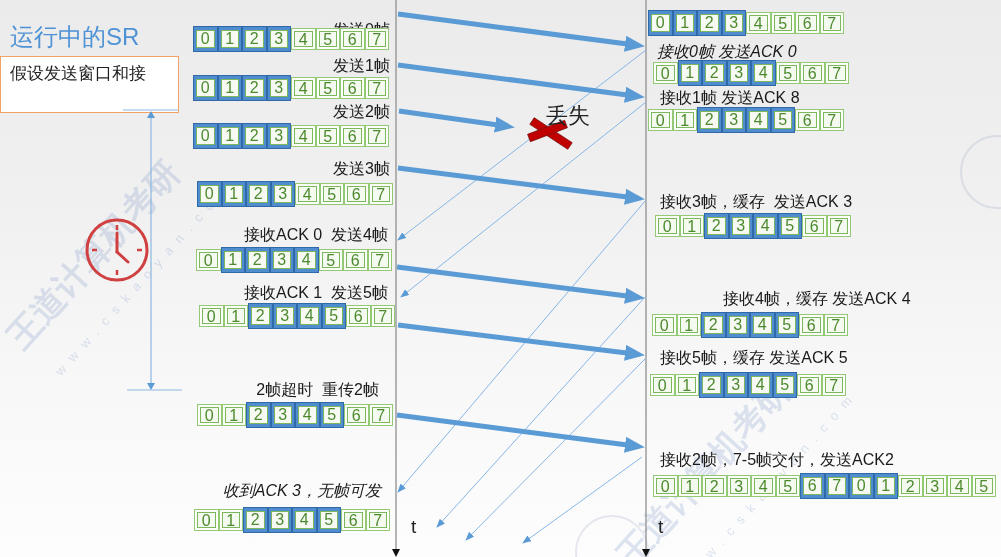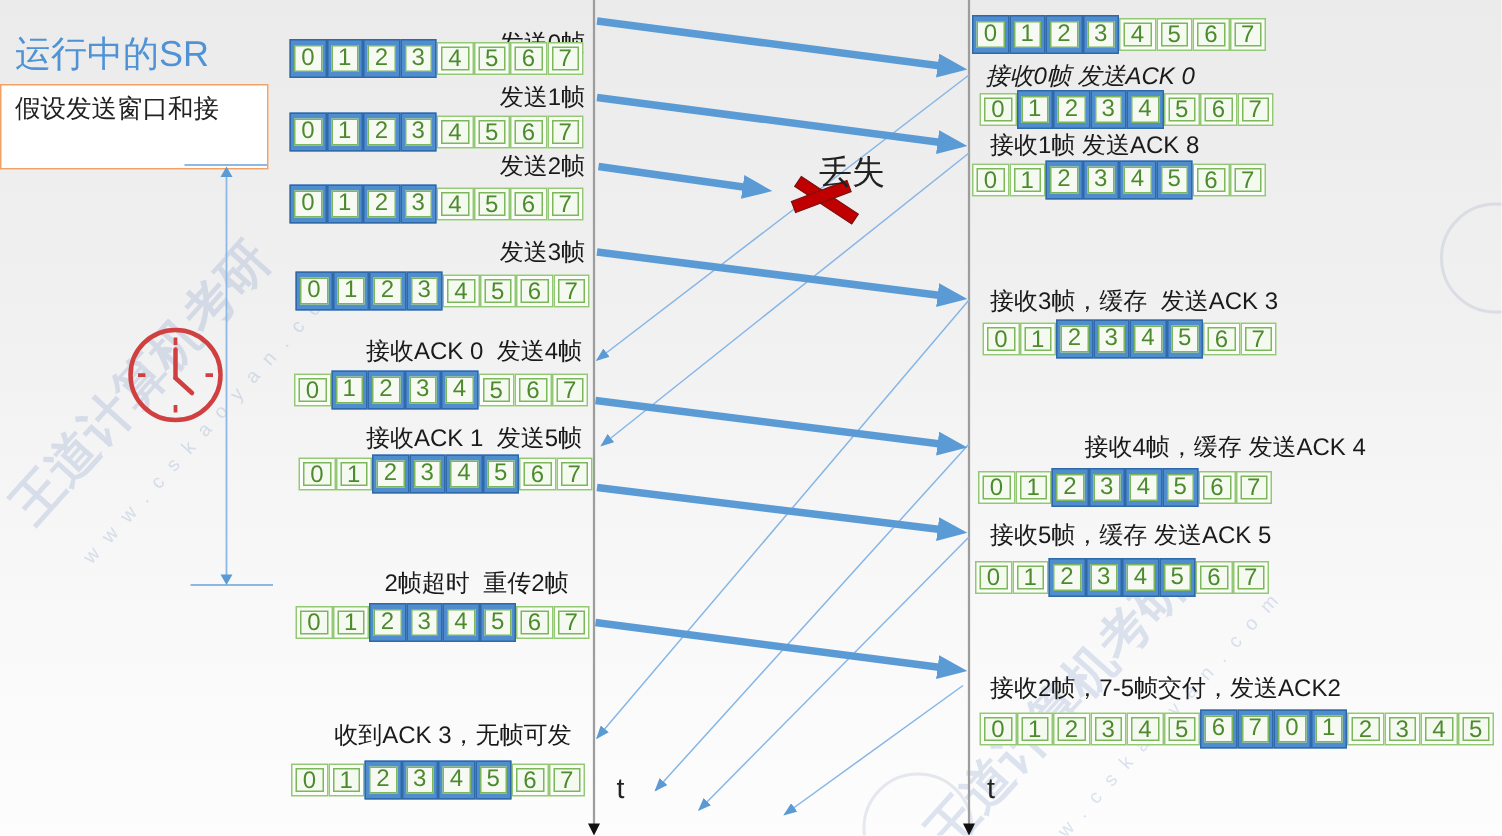--- a/index.html
+++ b/index.html
@@ -297,21 +297,21 @@
       <span class="inner">5</span>
     </div>
     <div class="cell">
       <span class="inner">6</span>
     </div>
     <div class="cell">
       <span class="inner">7</span>
     </div>
   </div>
 
-<div class="lbl" style="top:481px;right:620px;">收到ACK 3，无帧可发</div>
+<div class="lbl" style="top:481px;right:620px;font-style:italic;">收到ACK 3，无帧可发</div>
 <div class="strip" style="left:194px;top:509px;">
     <div class="cell">
       <span class="inner">0</span>
     </div>
     <div class="cell">
       <span class="inner">1</span>
     </div>
     <div class="cell win">
       <span class="inner">2</span>
     </div>

